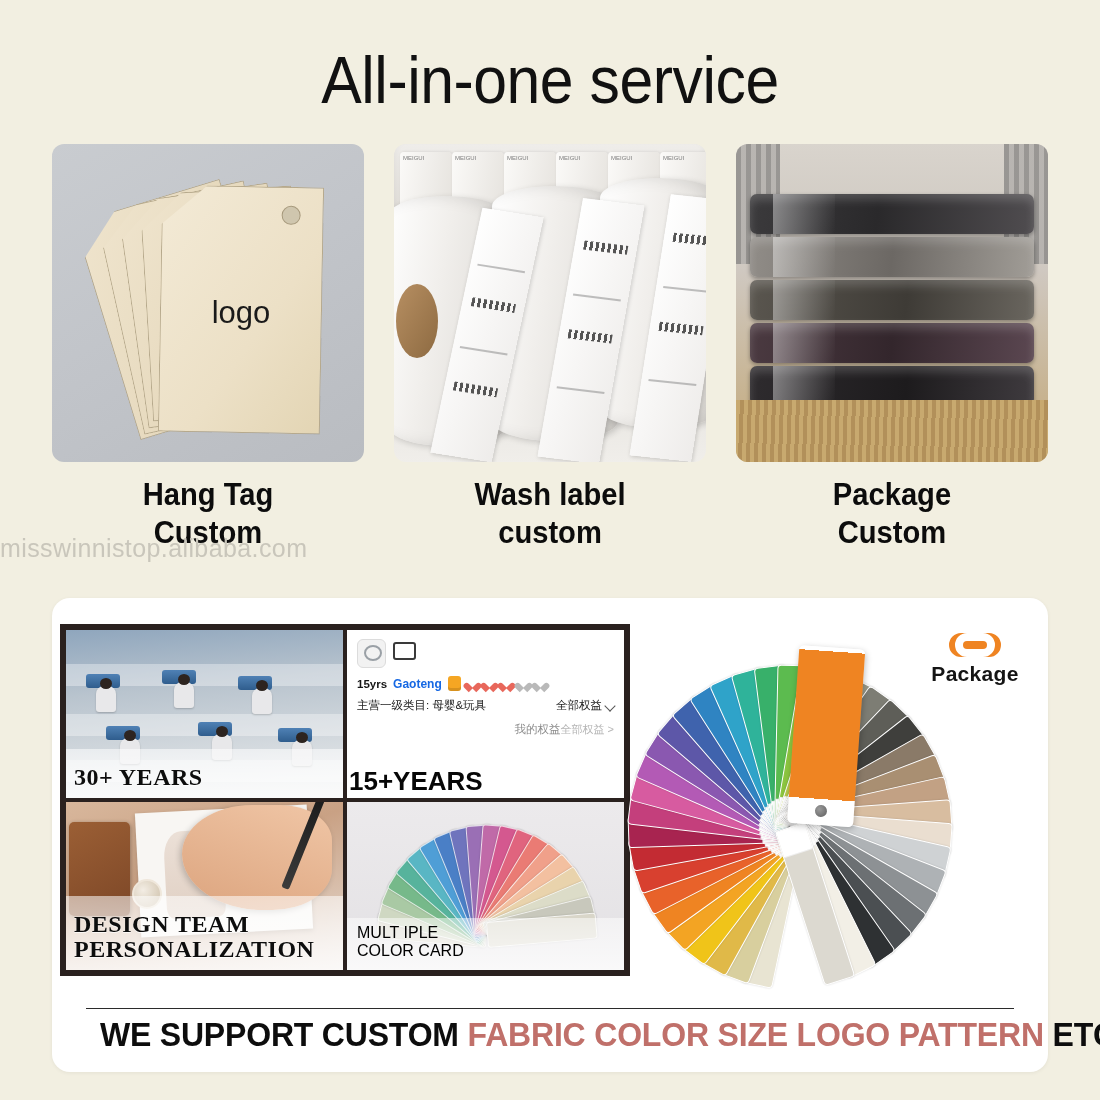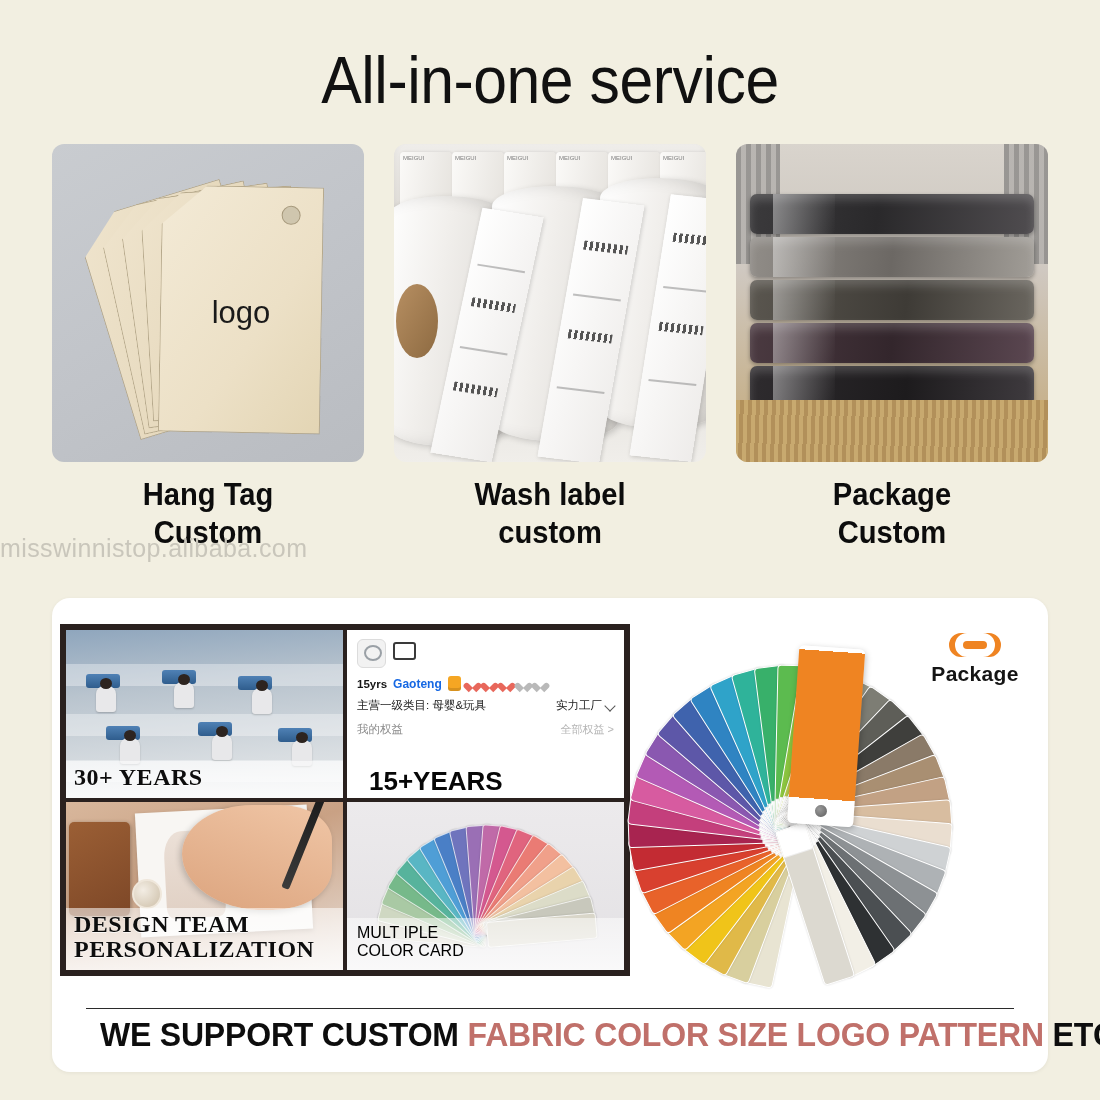--- a/index.html
+++ b/index.html
@@ -171,21 +171,21 @@
     margin-left:8px;
     width:558px;height:340px;
     border:6px solid #2a211f;
     background:#2a211f;
     display:grid;grid-template-columns:1fr 1fr;grid-template-rows:1fr 1fr;
     gap:4px;
   }
   .cell{position:relative;overflow:hidden;background:#ddd;}
   .cell-overlay{
     position:absolute;left:0;right:0;bottom:0;
-    padding:4px 8px 8px;
+    padding:16px 8px 8px;
     background:linear-gradient(180deg,rgba(255,255,255,.55),rgba(255,255,255,.82));
   }
   .cell-overlay .l1{
     font-size:24px;font-weight:700;color:#0d0d0d;line-height:1.05;
     font-family:"Liberation Serif",serif;letter-spacing:.5px;
     text-shadow:0 1px 0 rgba(255,255,255,.7);
   }
   .cell-overlay .l2{
     font-size:19px;font-weight:700;color:#0d0d0d;line-height:1.1;
     font-family:"Liberation Serif",serif;letter-spacing:.3px;
@@ -237,25 +237,25 @@
     content:"";position:absolute;top:0;width:6px;height:9px;border-radius:6px 6px 0 0;
     background:#e8675b;
   }
   .heart::before{left:5px;transform:rotate(45deg);transform-origin:0 100%;}
   .heart::after{left:0;transform:rotate(-45deg);transform-origin:100% 100%;}
   .heart.off::before,.heart.off::after{background:#b9b9b9;}
   .pf-row3{display:flex;justify-content:space-between;align-items:center;margin-top:7px;}
   .pf-cat{font-size:11.5px;color:#222;}
   .pf-factory{font-size:11.5px;color:#222;display:flex;align-items:center;gap:4px;}
   .chev{width:7px;height:7px;border-right:1.6px solid #555;border-bottom:1.6px solid #555;transform:rotate(45deg);}
-  .pf-row4{display:flex;justify-content:space-between;align-items:center;margin-top:9px;}
+  .pf-row4{display:flex;justify-content:flex-end;align-items:center;margin-top:9px;}
   .pf-rights{font-size:11.5px;color:#8d8d8d;}
   .pf-all{font-size:11px;color:#b5b5b5;}
   .pf-over{
-    position:absolute;left:0;right:0;bottom:4px;text-align:left;padding-left:22px;
+    position:absolute;left:0;right:0;bottom:4px;text-align:left;padding-left:2px;
   }
   .pf-over .l1{
     font-size:26px;font-weight:700;color:#070707;line-height:1.0;
     font-family:"Liberation Sans Narrow","Liberation Sans",sans-serif;
   }
   .pf-over .l2{
     font-size:24px;font-weight:700;color:#070707;line-height:1.1;margin-top:3px;
     font-family:"Liberation Sans Narrow","Liberation Sans",sans-serif;
   }
   
@@ -495,21 +495,21 @@
             <span class="pf-medal"></span>
             <span class="heart"></span>
             <span class="heart"></span>
             <span class="heart"></span>
             <span class="heart off"></span>
             <span class="heart off"></span>
           </div>
           <div class="pf-row3">
             <span class="pf-cat">主营一级类目: 母婴&amp;玩具</span>
             <span class="pf-factory">
-              <span>实力工厂</span>
+              <span>全部权益</span>
               <span class="chev"></span>
             </span>
           </div>
           <div class="pf-row4">
             <span class="pf-rights">我的权益</span>
             <span class="pf-all">全部权益 &gt;</span>
           </div>
         </div>
         <div class="pf-over">
           <div class="l1">15+YEARS</div>

